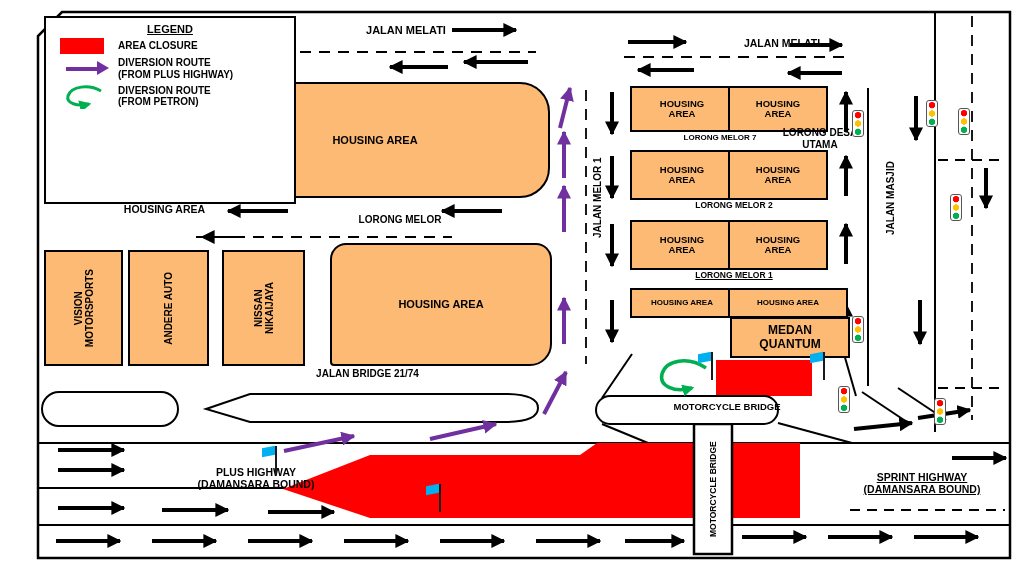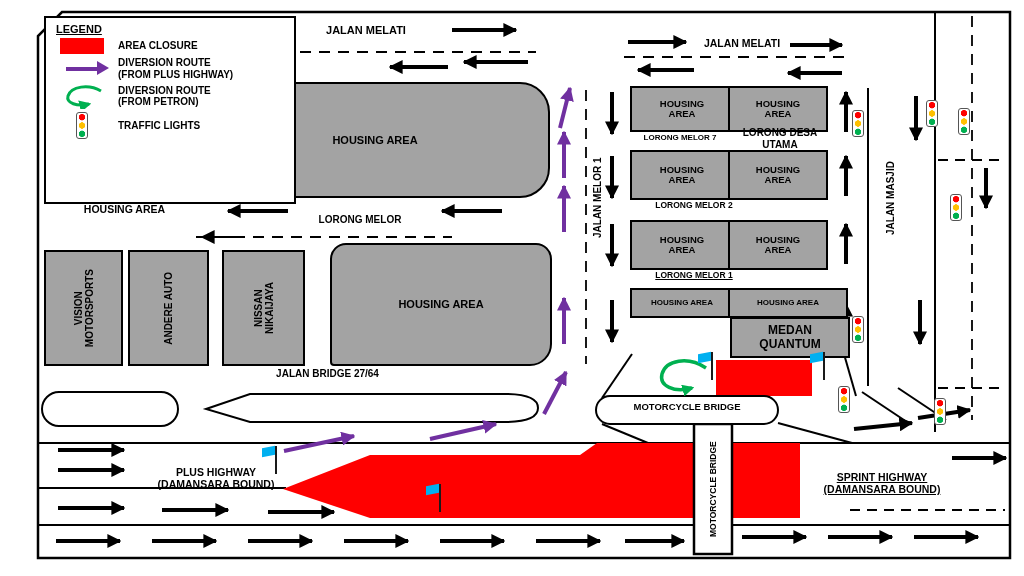--- a/index.html
+++ b/index.html
@@ -1,31 +1,31 @@
 <!DOCTYPE html>
 <html style="--lane-closure: #FF0000; --original-route: #000000; --diversion-plus: #7030A0; --diversion-petron: #00B050; --controller: #00B0F0; --light-red: #FF0000; --light-yellow: #FFC000; --light-green: #00B050;"><head>
 <meta charset="utf-8">
 <style>
   html,body{margin:0;padding:0;background:#fff;}
   body{width:1024px;height:576px;position:relative;overflow:hidden;
        font-family:"Liberation Sans","DejaVu Sans",sans-serif;color:#000;}
   #map{position:absolute;inset:0;width:1024px;height:576px;}
   svg.layer{position:absolute;left:0;top:0;z-index:1;}
-  .lbl{position:absolute;z-index:4;font-weight:bold;text-align:center;line-height:1.15;}
+  .lbl{position:absolute;z-index:4;font-weight:bold;text-align:center;line-height:1.15;margin-left:40px;}
   .pre{white-space:pre-line;}
-  .cell{position:absolute;z-index:2;background:#a3a3a3;border:2.5px solid #000;
+  .cell{position:absolute;z-index:2;background:#fdba74;border:2.5px solid #000;
         display:flex;align-items:center;justify-content:center;font-weight:bold;
         text-align:center;line-height:1.1;}
   .vtext{writing-mode:vertical-rl;transform:rotate(180deg);white-space:pre-line;}
   .vlbl{position:absolute;z-index:4;font-weight:bold;display:flex;align-items:center;
         justify-content:center;writing-mode:vertical-rl;transform:rotate(180deg);}
   
   .legend{position:absolute;left:44px;top:16px;width:252px;height:188px;background:#fff;
           border:2px solid #000;z-index:10;padding:5px 10px;box-sizing:border-box;}
-  .legend-title{font-size:11px;font-weight:bold;text-decoration:underline;margin-bottom:3px;}
+  .legend-title{font-size:11px;font-weight:bold;text-decoration:underline;margin-bottom:3px;text-align:center;}
   .legend-row{display:flex;align-items:center;gap:10px;margin:3px 0;}
   .legend-ic{width:52px;flex:none;display:flex;align-items:center;justify-content:center;}
   .legend-lb{font-size:10px;font-weight:bold;line-height:1.15;}
   .swatch{display:inline-block;width:44px;height:16px;background:var(--lane-closure,#FF0000);}
   .arr{display:inline-block;position:relative;width:32px;height:4px;background:var(--original-route,#000);}
   .arr::after{content:"";position:absolute;right:-11px;top:-5.5px;width:0;height:0;
       border-left:12px solid var(--original-route,#000);
       border-top:7.5px solid transparent;border-bottom:7.5px solid transparent;}
   .arr.purple{background:var(--diversion-plus,#7030A0);}
   .arr.purple::after{border-left-color:var(--diversion-plus,#7030A0);}
@@ -186,21 +186,21 @@
   <div class="cell" style="left:728px;top:288px;width:116px;height:26px;font-size:8px;">
       <span>HOUSING  AREA</span>
     </div>
   <div class="cell pre" style="left:730px;top:317px;width:116px;height:37px;font-size:12px;"><span>MEDAN
 QUANTUM</span></div>
 
   <div class="lbl" style="left:296px;top:24px;width:140px;font-size:11px;">JALAN MELATI</div>
   <div class="lbl" style="left:692px;top:37px;width:100px;font-size:10.5px;">JALAN MELATI</div>
   <div class="lbl" style="left:62px;top:203px;width:125px;font-size:10.5px;">HOUSING AREA</div>
   <div class="lbl" style="left:300px;top:214px;width:120px;font-size:10px;">LORONG MELOR</div>
-  <div class="lbl" style="left:255px;top:368px;width:145px;font-size:10px;">JALAN BRIDGE 27/64</div>
+  <div class="lbl" style="left:255px;top:368px;width:145px;font-size:10px;">JALAN BRIDGE 21/74</div>
   <div class="lbl pre" style="left:146px;top:466px;width:140px;font-size:10.5px;">PLUS HIGHWAY
 (DAMANSARA BOUND)</div>
   <div class="lbl pre" style="left:806px;top:471px;width:152px;font-size:10.5px;text-decoration:underline;">SPRINT HIGHWAY
 (DAMANSARA BOUND)</div>
   <div class="lbl" style="left:600px;top:402px;width:174px;font-size:9.5px;">MOTORCYCLE BRIDGE</div>
   <div class="lbl" style="left:633px;top:133px;width:94px;font-size:8px;">LORONG MELOR 7</div>
   <div class="lbl pre" style="left:737px;top:127px;width:86px;font-size:10px;">LORONG DESA
 UTAMA</div>
   <div class="lbl" style="left:630px;top:201px;width:128px;font-size:8.5px;">LORONG MELOR 2</div>
   <div class="lbl" style="left:630px;top:271px;width:128px;font-size:8.5px;text-decoration:underline;">LORONG MELOR 1</div>
@@ -239,21 +239,15 @@
     </div>
     <div class="legend-row">
       <span class="legend-ic">
         <svg width="46" height="26" viewBox="0 0 46 26">
             <path d="M42,8 C30,1 12,3 9,13 C7,20 18,24 30,21" stroke="#00B050" stroke-width="3" fill="none" marker-end="url(#ahg)"></path>
           </svg>
       </span>
       <span class="legend-lb pre">DIVERSION ROUTE
 (FROM PETRON)</span>
     </div>
-    <div class="legend-row">
-      <span class="legend-ic">
-          <span class="tl inline"></span>
-        </span>
-      <span class="legend-lb">TRAFFIC LIGHTS</span>
-    </div>
   </div>
 
 </div>
 
 </body></html>

